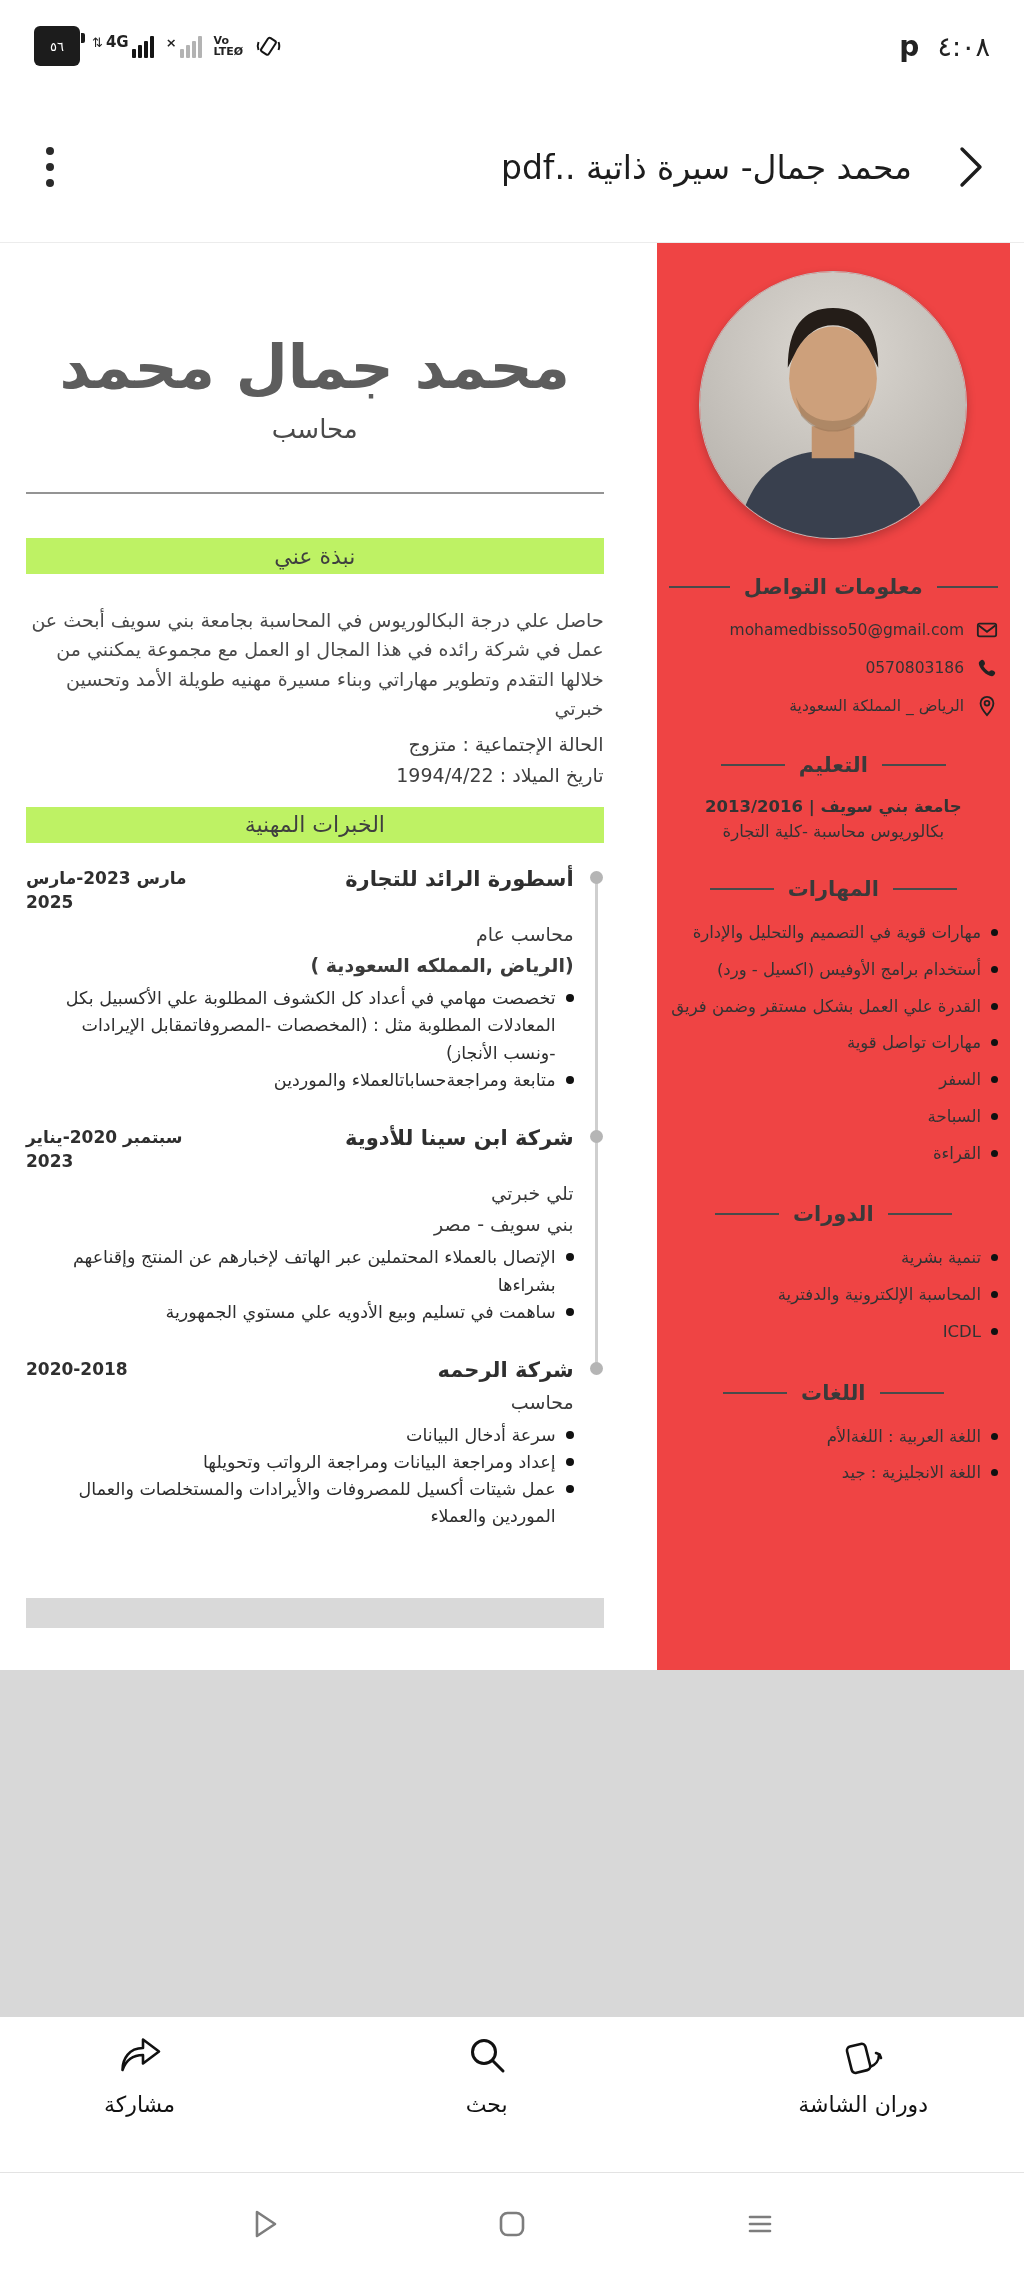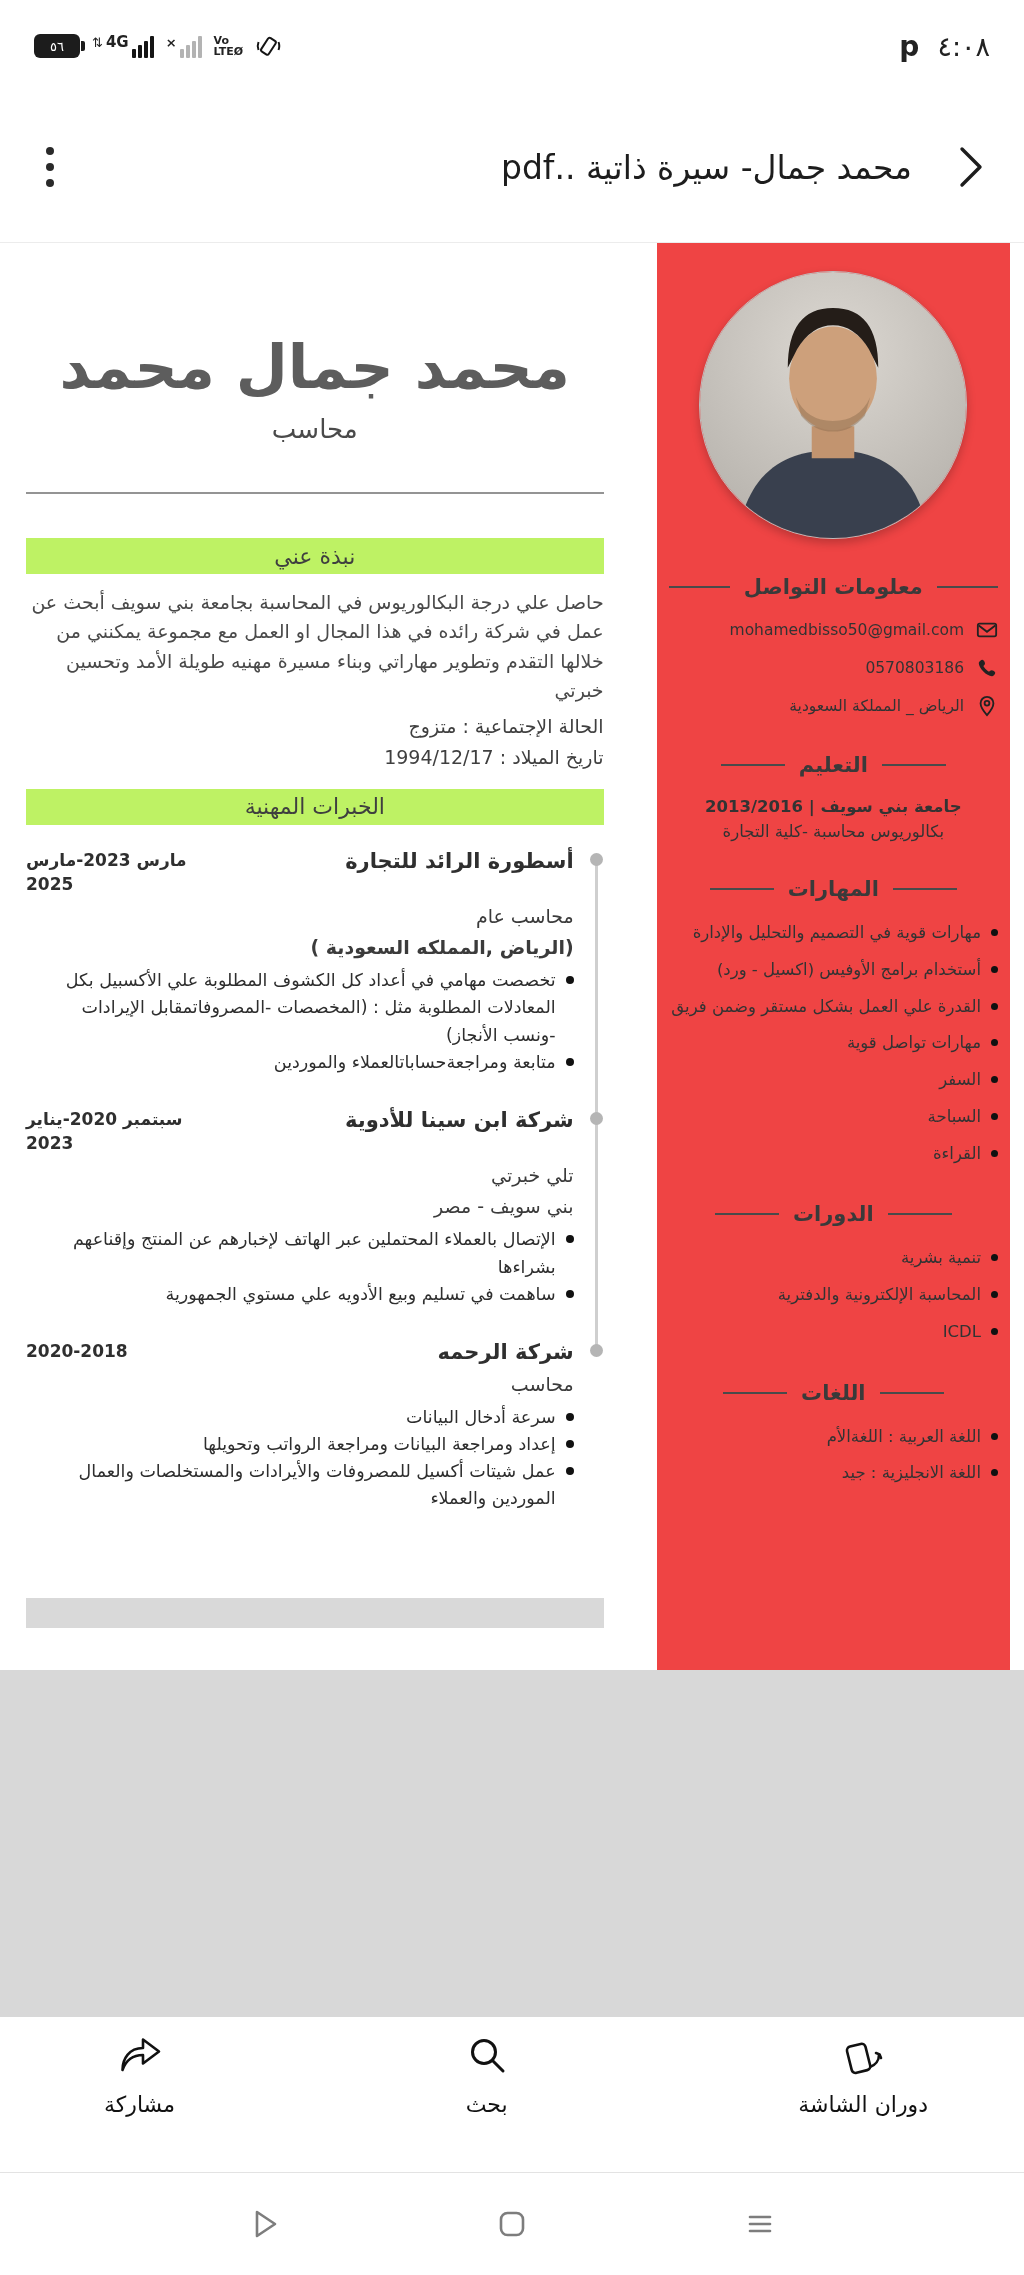--- a/index.html
+++ b/index.html
@@ -3,21 +3,21 @@
 <meta charset="utf-8">
 <style>
   html,body { margin:0; padding:0; background:#fff; }
   .screen { position:relative; width:1024px; height:2275px; background:#fff; overflow:hidden;
             font-family:"DejaVu Sans", sans-serif; color:#222; }
 
   
   .status-bar { position:absolute; top:0; left:0; width:100%; height:92px; box-sizing:border-box;
                 display:flex; align-items:center; justify-content:space-between; padding:0 34px; }
   .sb-left { display:flex; align-items:center; gap:12px; }
-  .battery { position:relative; width:46px; height:24px; background:#1c1c1c; border-radius:6px;
+  .battery { position:relative; width:46px; height:40px; background:#1c1c1c; border-radius:6px;
              color:#fff; font-size:13px; display:flex; align-items:center; justify-content:center; }
   .battery::after { content:""; position:absolute; right:-5px; top:7px; width:4px; height:10px;
                     background:#1c1c1c; border-radius:0 2px 2px 0; }
   .netgrp { display:flex; align-items:flex-end; gap:3px; }
   .arrows { font-size:13px; line-height:1; margin-bottom:9px; }
   .netlbl { font-size:15px; font-weight:bold; line-height:1; margin-bottom:8px; }
   .bars { display:flex; align-items:flex-end; gap:2px; height:24px; }
   .bars i { display:block; width:4px; background:#151515; border-radius:1px; }
   .bars i:nth-child(1){height:9px;} .bars i:nth-child(2){height:13px;}
   .bars i:nth-child(3){height:17px;} .bars i:nth-child(4){height:22px;}
@@ -42,21 +42,21 @@
             border-top:1px solid #ececec; box-sizing:border-box; }
   .pdf-page { position:relative; width:1024px; height:1427px; background:#fff; display:flex; }
 
   .main-col { width:653px; box-sizing:border-box; padding:90px 43px 0 26px; position:relative;
               display:flex; flex-direction:column; }
   .cv-name { direction:rtl; text-align:center; font-size:60px; font-weight:bold; color:#5d5d5d; line-height:1.15; }
   .cv-role { direction:rtl; text-align:center; font-size:26px; color:#4a4a4a; margin-top:12px; }
   .hr { height:2px; background:#949494; margin:48px 0 44px; }
   .sec-bar { background:#bef264; height:36px; display:flex; align-items:center; justify-content:center;
              font-size:22px; font-weight:normal; color:#3f3f3f; }
-  .about-text { direction:rtl; text-align:right; font-size:19px; color:#4a4a4a; line-height:1.55; margin-top:14px; }
+  .about-text { direction:rtl; text-align:right; font-size:19px; color:#4a4a4a; line-height:1.55; margin-top:32px; }
   .meta-line { direction:rtl; text-align:right; font-size:19px; color:#3f3f3f; margin-top:9px; }
   .exp-bar { margin-top:21px; }
 
   .experience { position:relative; margin-top:24px; padding-right:30px; }
   .tl { position:absolute; right:6px; top:12px; height:492px; width:3px; background:#cfcfcf; border-radius:2px; }
   .job { position:relative; direction:rtl; margin-bottom:32px; }
   .tdot { position:absolute; right:-29px; top:4px; width:13px; height:13px; border-radius:50%; background:#b5b5b5; }
   .job-head { display:flex; justify-content:space-between; align-items:flex-start; }
   .job-title { font-size:21px; font-weight:bold; color:#2f2f2f; }
   .job-dates { width:170px; font-size:17px; font-weight:600; color:#2f2f2f; text-align:left; direction:rtl; line-height:1.4; }
@@ -162,21 +162,21 @@
     <div class="pdf-page">
 
       <div class="main-col">
         <div class="cv-name">محمد جمال محمد</div>
         <div class="cv-role">محاسب</div>
         <div class="hr"></div>
 
         <div class="sec-bar">نبذة عني</div>
         <div class="about-text">حاصل علي درجة البكالوريوس في المحاسبة بجامعة بني سويف أبحث عن عمل في شركة رائده في هذا المجال او العمل مع مجموعة يمكنني من خلالها التقدم وتطوير مهاراتي وبناء مسيرة مهنيه طويلة الأمد وتحسين خبرتي</div>
         <div class="meta-line">الحالة الإجتماعية : متزوج</div>
-        <div class="meta-line">تاريخ الميلاد :  1994/12/17</div>
+        <div class="meta-line">تاريخ الميلاد :  1994/4/22</div>
 
         <div class="sec-bar exp-bar">الخبرات المهنية</div>
 
         <div class="experience">
           <div class="tl"></div>
 
           <div class="job">
             <span class="tdot"></span>
             <div class="job-head">
               <div class="job-title">أسطورة الرائد للتجارة</div>

